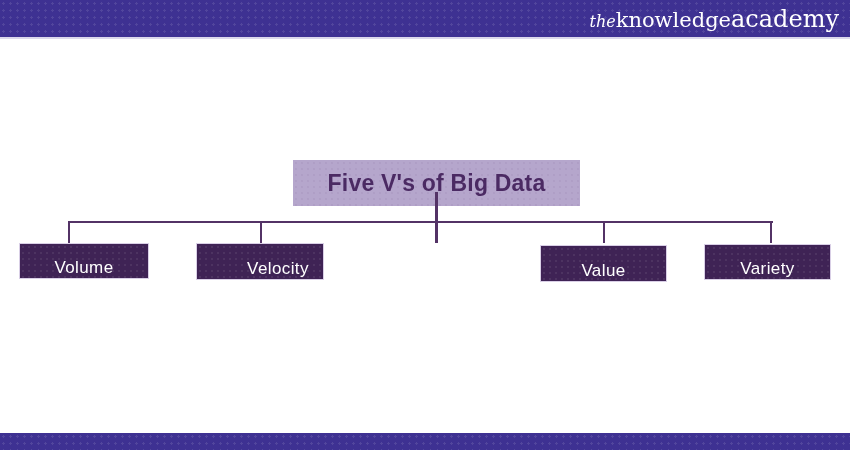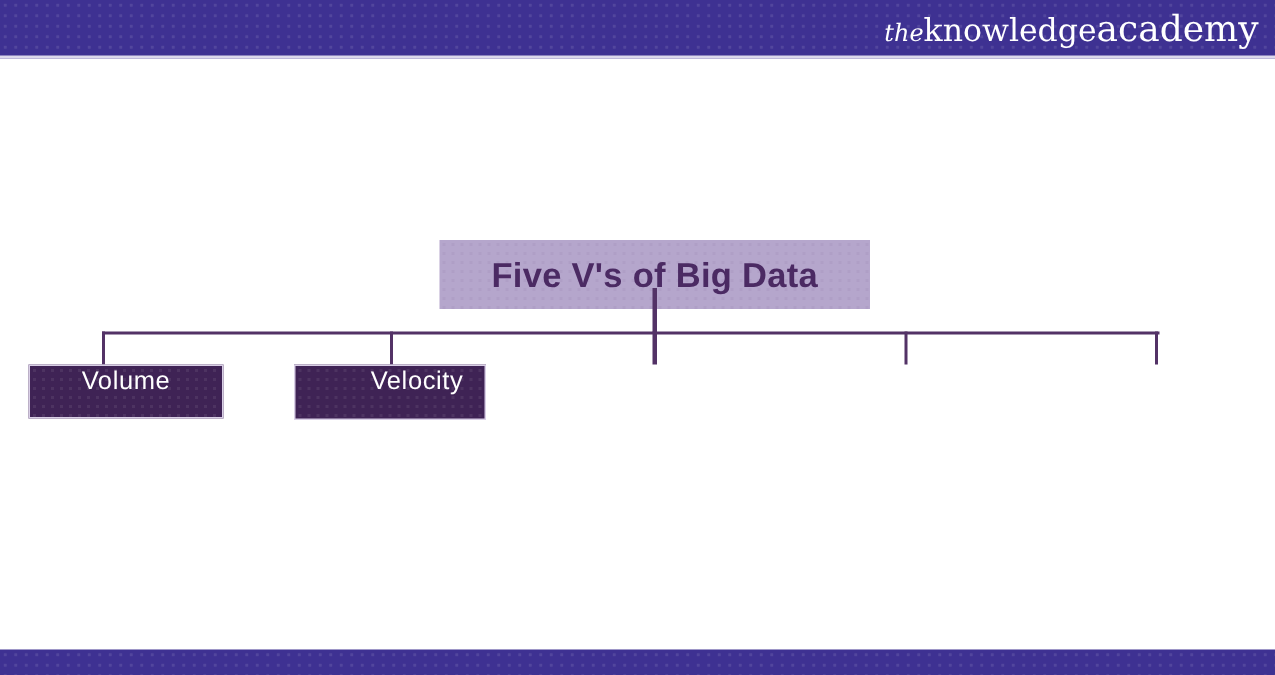--- a/index.html
+++ b/index.html
@@ -60,21 +60,21 @@
   .drop-3{left:603px;}
   .drop-4{left:770px;}
 
   
   .node{
     position:absolute;top:243px;height:36px;
     background-color:var(--node-bg,#3F2355);
     background-image:radial-gradient(rgba(255,255,255,0.07) 1px, transparent 1.3px);
     background-size:6px 6px;
     border:1px solid var(--node-border,#D9CFE6);
-    display:flex;align-items:flex-start;justify-content:center;
+    display:flex;align-items:flex-end;justify-content:center;
     color:var(--node-text,#fff);
     font-size:17px;letter-spacing:0.4px;
     box-sizing:border-box;
   }
   .node-0{left:19px;width:130px;}
   .node-1{left:196px;width:128px;height:37px;top:243px;padding-left:36px;}
   .node-2{left:372px;width:129px;height:37px;top:243px;}
   .node-3{left:540px;width:127px;height:37px;top:245px;}
   .node-4{left:704px;width:127px;height:36px;top:244px;}
 </style>
@@ -100,16 +100,22 @@
   <div class="line drop drop-2"></div>
   <div class="line drop drop-3"></div>
   <div class="line drop drop-4"></div>
 
   <div class="node node-0">
     <span>Volume</span>
   </div>
   <div class="node node-1">
     <span>Velocity</span>
   </div>
+  <div class="node node-3">
+    <span>Value</span>
+  </div>
+  <div class="node node-4">
+    <span>Variety</span>
+  </div>
 
   <div class="footer-bar"></div>
 
 </div>
 
 </body></html>

